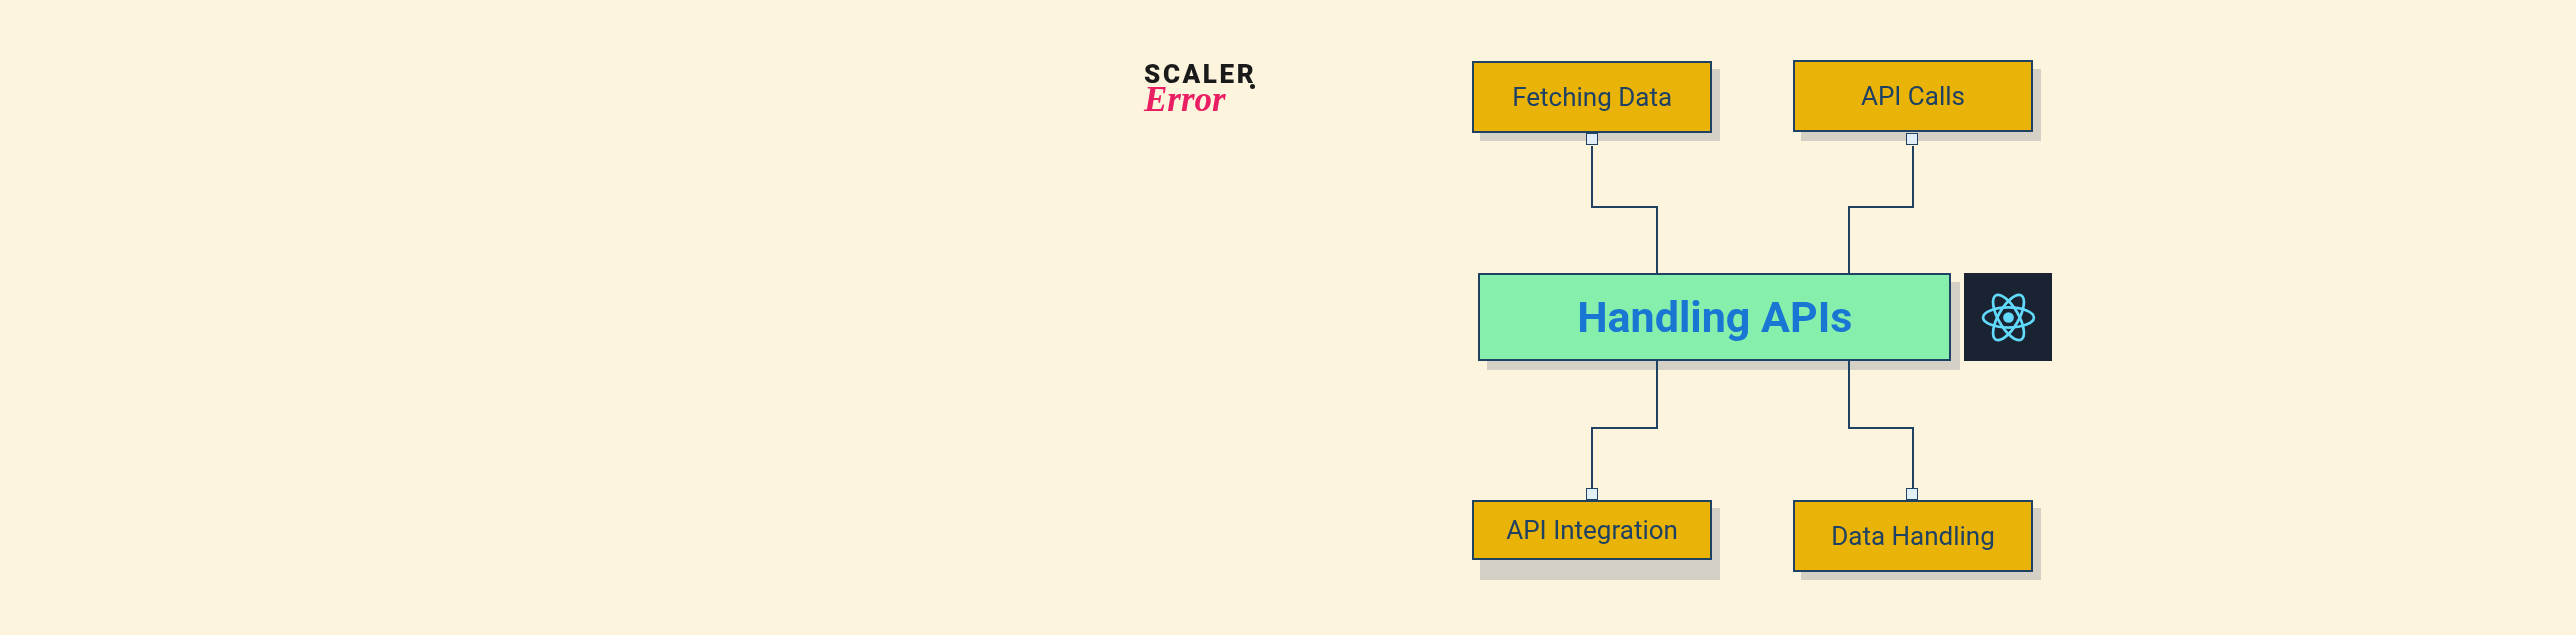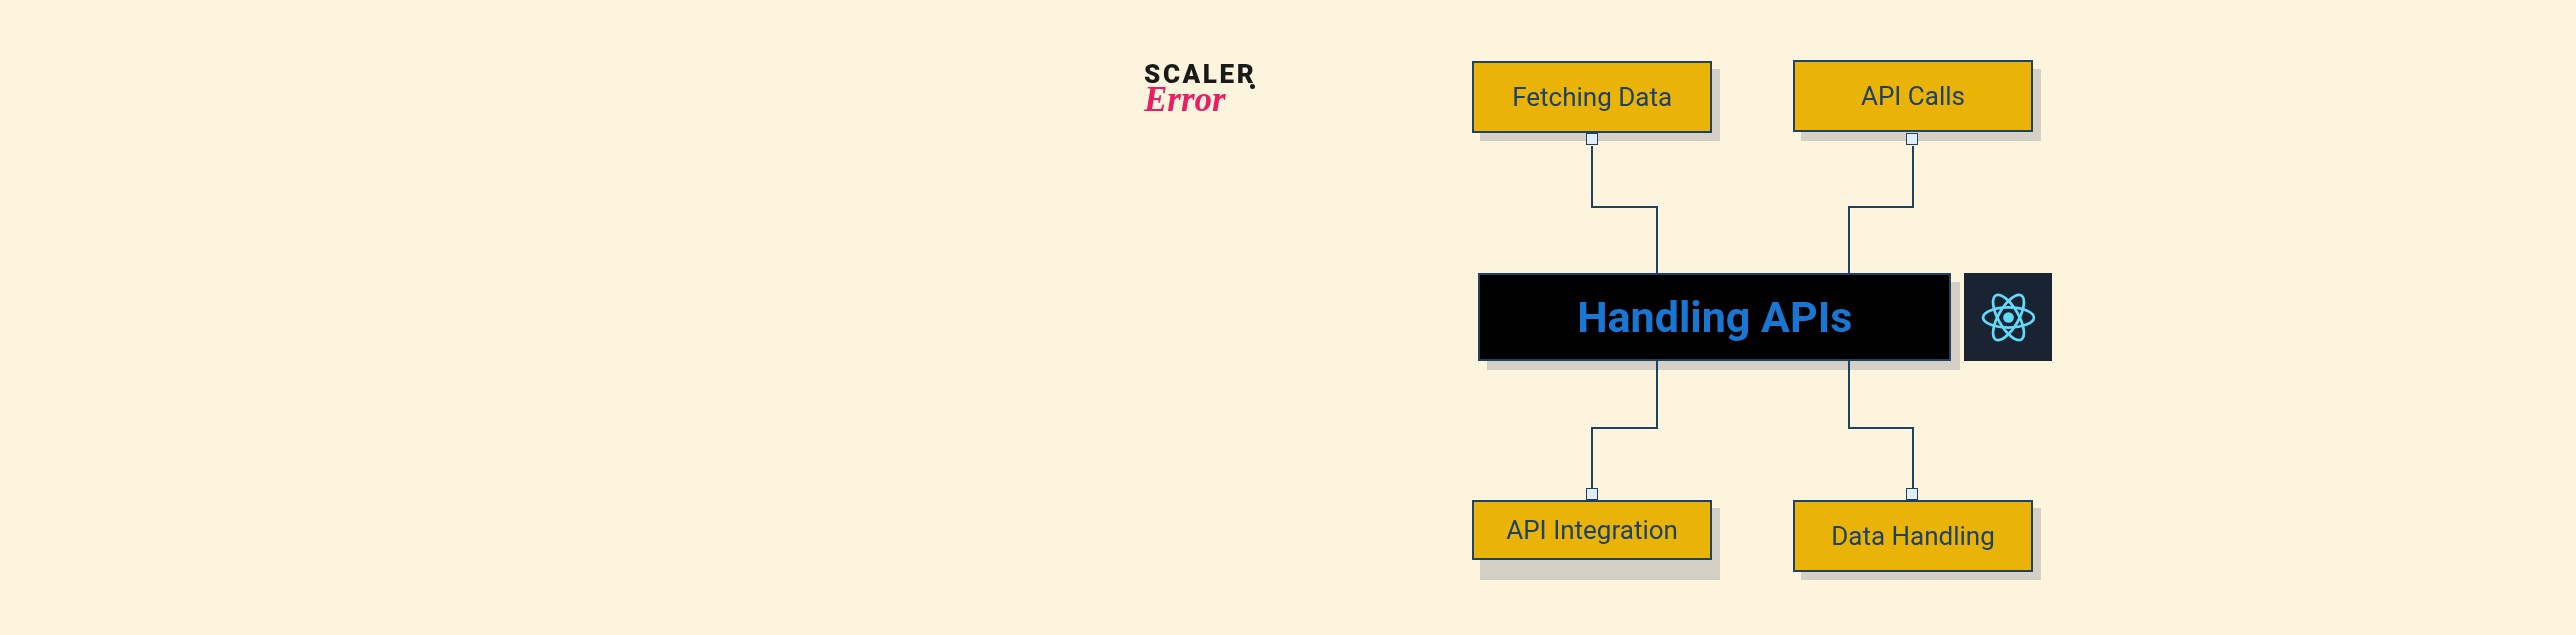--- a/index.html
+++ b/index.html
@@ -58,21 +58,21 @@
     color: #1e4164;
     font-weight: 400;
   }
   .box-shadow {
     position: absolute;
     background: #d4d0c6;
   }
 
   .center-box {
     position: absolute;
-    background: #000000;
+    background: #86efac;
     border: 2.1px solid #1e4164;
     display: flex;
     align-items: center;
     justify-content: center;
     font-size: 43px;
     font-weight: 700;
     color: #1976d2;
   }
 
   .react-badge {

